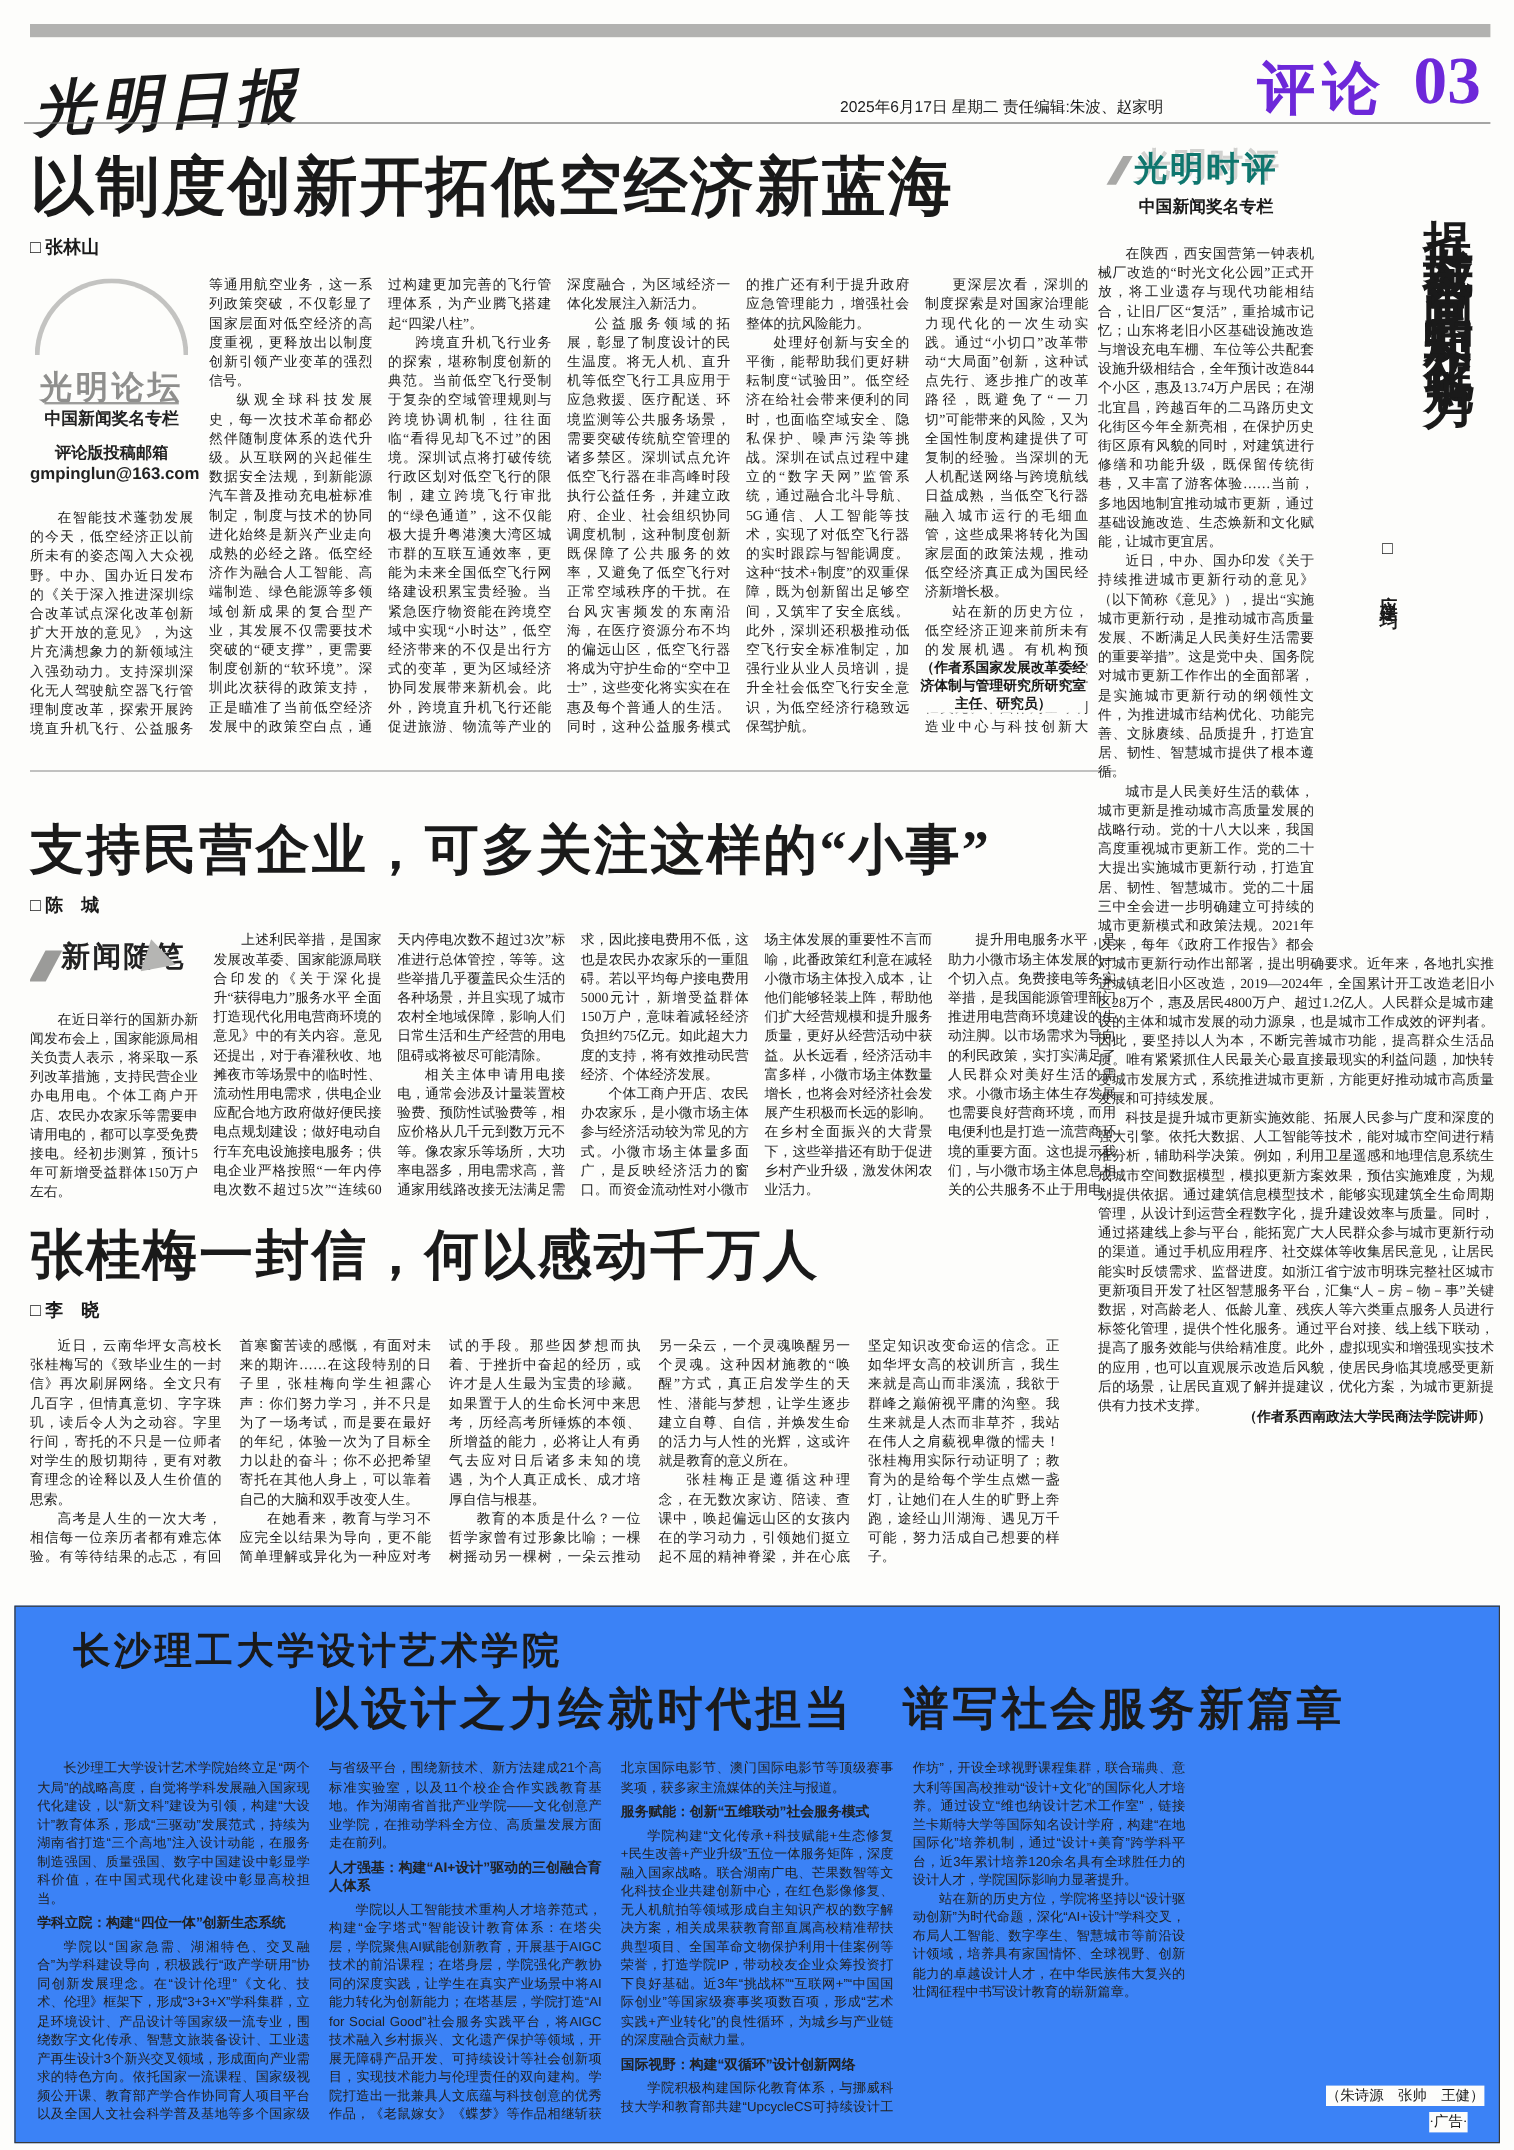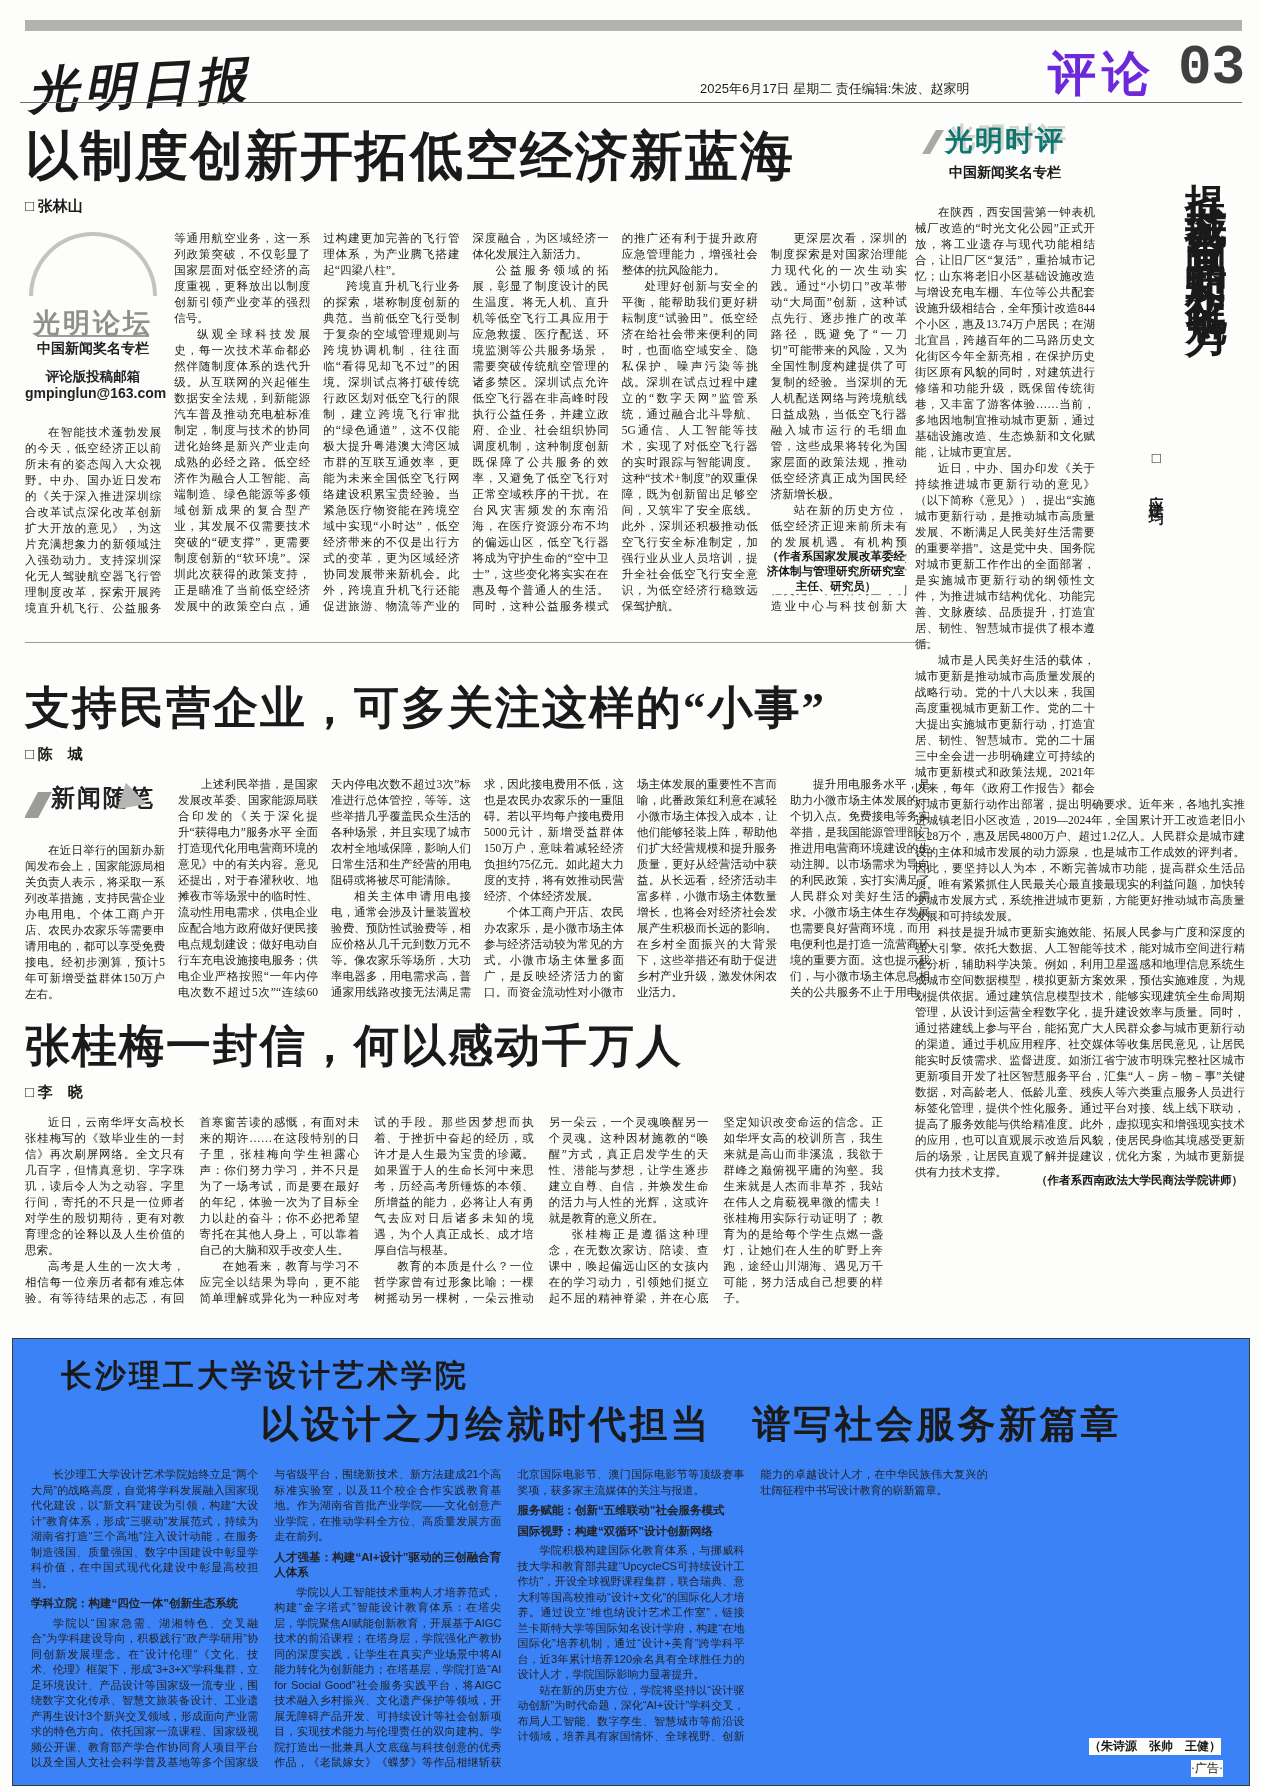--- a/index.html
+++ b/index.html
@@ -12,21 +12,21 @@
   }
   
   .topbar { position:absolute; left:25px; top:20px; width:1217px; height:11px; background:#b2b2b0; }
   .logo {
     position:absolute; left:28px; top:52px; font-size:50px; font-weight:bold;
     font-style:italic; letter-spacing:6px; transform:rotate(-3deg);
     font-family:"DejaVu Serif",serif;
   }
   .dateline { position:absolute; left:700px; top:80px; font-size:13px; font-weight:normal; font-family:"Liberation Sans",sans-serif; }
   .section-label { position:absolute; left:1048px; top:42px; font-size:48px; font-weight:900; color:#6d28d9; letter-spacing:6px; font-family:Liberation Mono, monospace; }
-  .page-number { position:absolute; left:1178px; top:36px; font-size:56px; font-weight:bold; color:#404040; font-family:Liberation Mono, monospace; }
+  .page-number { position:absolute; left:1178px; top:36px; font-size:56px; font-weight:bold; color:#6d28d9; font-family:Liberation Serif, serif; }
   .head-rule { position:absolute; left:20px; top:102px; width:1222px; border-top:1px solid #6d6d6b; }
 
   
   .art { position:absolute; }
   .art h1 { font-weight:900; letter-spacing:2px; line-height:1.08; }
   .byline { font-size:15px; font-weight:bold; margin-top:12px; }
   .body { position:relative; overflow:hidden; column-fill:auto;
           font-size:11.5px; line-height:16px; text-align:justify; color:#222; }
   .body p.para { text-indent:2em; }
   .attribution { font-weight:bold; }
@@ -82,21 +82,21 @@
   .ad { position:absolute; left:12px; top:1338px; width:1238px; height:448px; border:1px solid #3a3a38; background:#3b82f6; }
   .ad-org { position:absolute; left:48px; top:16px; font-size:31px; font-weight:900; letter-spacing:3px; font-family:"Liberation Sans",sans-serif; }
   .ad-title { position:absolute; left:0; right:0; top:60px; text-align:center; padding-left:120px;
               font-size:38px; font-weight:900; letter-spacing:3px; }
   .ad-flow { position:absolute; left:18px; right:18px; top:128px; bottom:14px;
              column-count:5; column-gap:16px; column-fill:auto; overflow:hidden;
              font-size:11px; line-height:15.5px; text-align:justify;
              font-family:"Liberation Sans","DejaVu Sans",sans-serif; color:#222; }
   .ad-flow p.para { text-indent:2em; }
   .ad-flow .flow-head { font-weight:900; margin:5px 0 4px 0; break-after:avoid; font-size:11.5px; }
-  .ad-sign { position:absolute; right:28px; bottom:30px; font-size:12px; font-weight:bold; background:#fdfdfb; }
+  .ad-sign { position:absolute; right:12px; bottom:30px; font-size:12px; font-weight:normal; background:#fdfdfb; }
   .ad-tag { position:absolute; right:26px; bottom:8px; font-size:12px; background:#fdfdfb; }
 </style>
 </head>
 <body>
 
 <div class="page">
 
   <div class="topbar"></div>
   <div class="logo">光明日报</div>
   <div class="dateline">2025年6月17日  星期二   责任编辑:朱波、赵家明</div>
@@ -179,20 +179,21 @@
   <div class="ad">
     <div class="ad-org">长沙理工大学设计艺术学院</div>
     <div class="ad-title">以设计之力绘就时代担当　谱写社会服务新篇章</div>
     <div class="ad-flow">
         <p class="para">长沙理工大学设计艺术学院始终立足“两个大局”的战略高度，自觉将学科发展融入国家现代化建设，以“新文科”建设为引领，构建“大设计”教育体系，形成“三驱动”发展范式，持续为湖南省打造“三个高地”注入设计动能，在服务制造强国、质量强国、数字中国建设中彰显学科价值，在中国式现代化建设中彰显高校担当。</p>
         <div class="flow-head">学科立院：构建“四位一体”创新生态系统</div>
         <p class="para">学院以“国家急需、湖湘特色、交叉融合”为学科建设导向，积极践行“政产学研用”协同创新发展理念。在“设计伦理”《文化、技术、伦理》框架下，形成“3+3+X”学科集群，立足环境设计、产品设计等国家级一流专业，围绕数字文化传承、智慧文旅装备设计、工业遗产再生设计3个新兴交叉领域，形成面向产业需求的特色方向。依托国家一流课程、国家级视频公开课、教育部产学合作协同育人项目平台以及全国人文社会科学普及基地等多个国家级与省级平台，围绕新技术、新方法建成21个高标准实验室，以及11个校企合作实践教育基地。作为湖南省首批产业学院——文化创意产业学院，在推动学科全方位、高质量发展方面走在前列。</p>
         <div class="flow-head">人才强基：构建“AI+设计”驱动的三创融合育人体系</div>
         <p class="para">学院以人工智能技术重构人才培养范式，构建“金字塔式”智能设计教育体系：在塔尖层，学院聚焦AI赋能创新教育，开展基于AIGC技术的前沿课程；在塔身层，学院强化产教协同的深度实践，让学生在真实产业场景中将AI能力转化为创新能力；在塔基层，学院打造“AI for Social Good”社会服务实践平台，将AIGC技术融入乡村振兴、文化遗产保护等领域，开展无障碍产品开发、可持续设计等社会创新项目，实现技术能力与伦理责任的双向建构。学院打造出一批兼具人文底蕴与科技创意的优秀作品，《老鼠嫁女》《蝶梦》等作品相继斩获北京国际电影节、澳门国际电影节等顶级赛事奖项，获多家主流媒体的关注与报道。</p>
         <div class="flow-head">服务赋能：创新“五维联动”社会服务模式</div>
+        <p class="para">学院构建“文化传承+科技赋能+生态修复+民生改善+产业升级”五位一体服务矩阵，深度融入国家战略。联合湖南广电、芒果数智等文化科技企业共建创新中心，在红色影像修复、无人机航拍等领域形成自主知识产权的数字解决方案，相关成果获教育部直属高校精准帮扶典型项目、全国革命文物保护利用十佳案例等荣誉，打造学院IP，带动校友企业众筹投资打下良好基础。近3年“挑战杯”“互联网+”“中国国际创业”等国家级赛事奖项数百项，形成“艺术实践+产业转化”的良性循环，为城乡与产业链的深度融合贡献力量。</p>
         <div class="flow-head">国际视野：构建“双循环”设计创新网络</div>
         <p class="para">学院积极构建国际化教育体系，与挪威科技大学和教育部共建“UpcycleCS可持续设计工作坊”，开设全球视野课程集群，联合瑞典、意大利等国高校推动“设计+文化”的国际化人才培养。通过设立“维也纳设计艺术工作室”，链接兰卡斯特大学等国际知名设计学府，构建“在地国际化”培养机制，通过“设计+美育”跨学科平台，近3年累计培养120余名具有全球胜任力的设计人才，学院国际影响力显著提升。</p>
         <p class="para">站在新的历史方位，学院将坚持以“设计驱动创新”为时代命题，深化“AI+设计”学科交叉，布局人工智能、数字孪生、智慧城市等前沿设计领域，培养具有家国情怀、全球视野、创新能力的卓越设计人才，在中华民族伟大复兴的壮阔征程中书写设计教育的崭新篇章。</p>
       </div>
     <div class="ad-sign">（朱诗源　张帅　王健）</div>
     <div class="ad-tag">·广告·</div>
   </div>
 
 </div>
 

